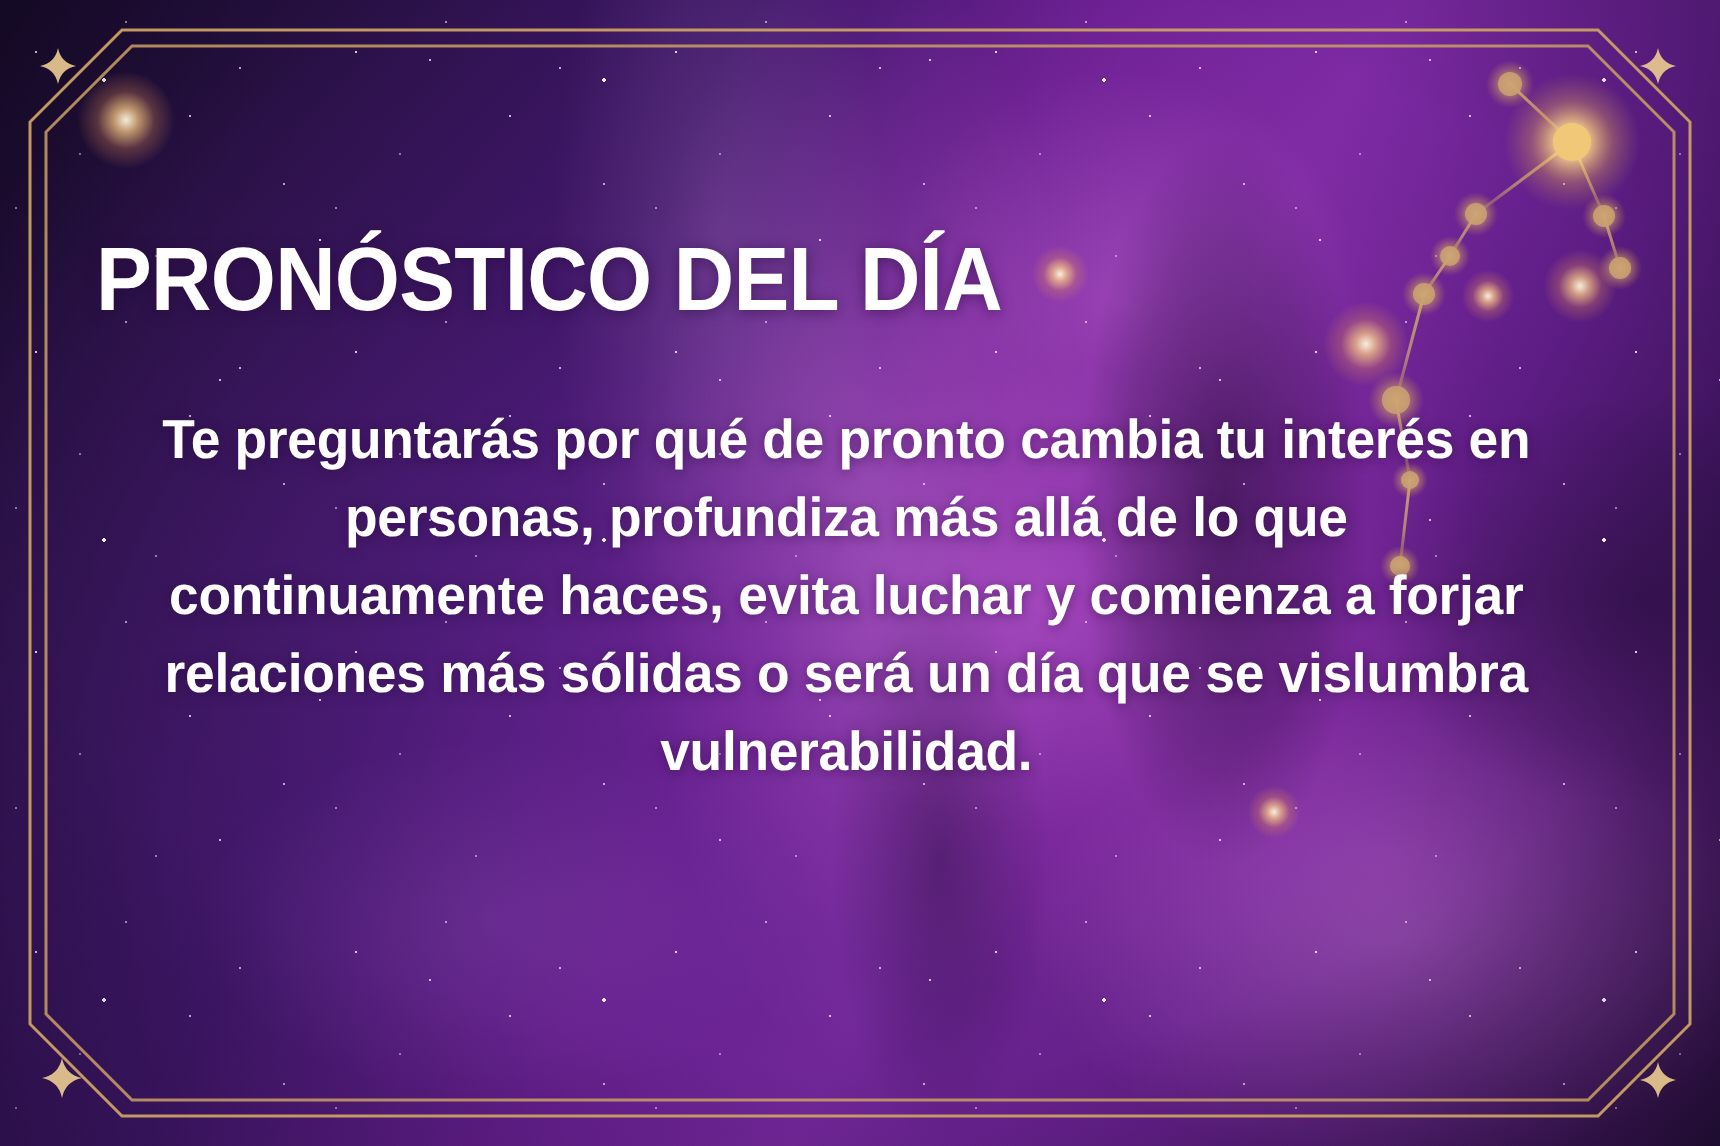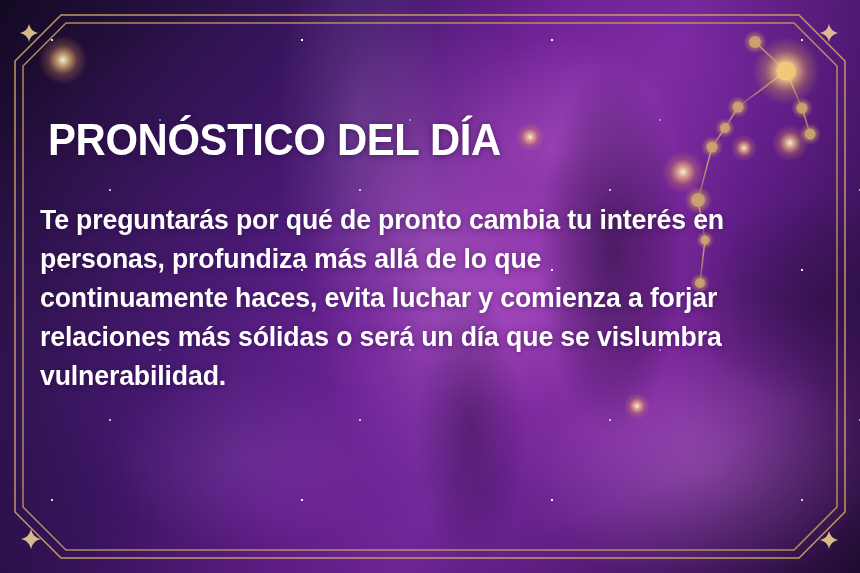--- a/index.html
+++ b/index.html
@@ -127,20 +127,21 @@
     inset: 0;
     pointer-events: none;
   }
 
   
   .content {
     position: absolute;
     left: 0; top: 0;
     width: 860px;
     height: 573px;
+    text-align: center;
   }
 
   .title {
     position: absolute;
     left: 48px;
     top: 86px;
     font-size: 45px;
     font-weight: bold;
     color: #ffffff;
     letter-spacing: -0.4px;

